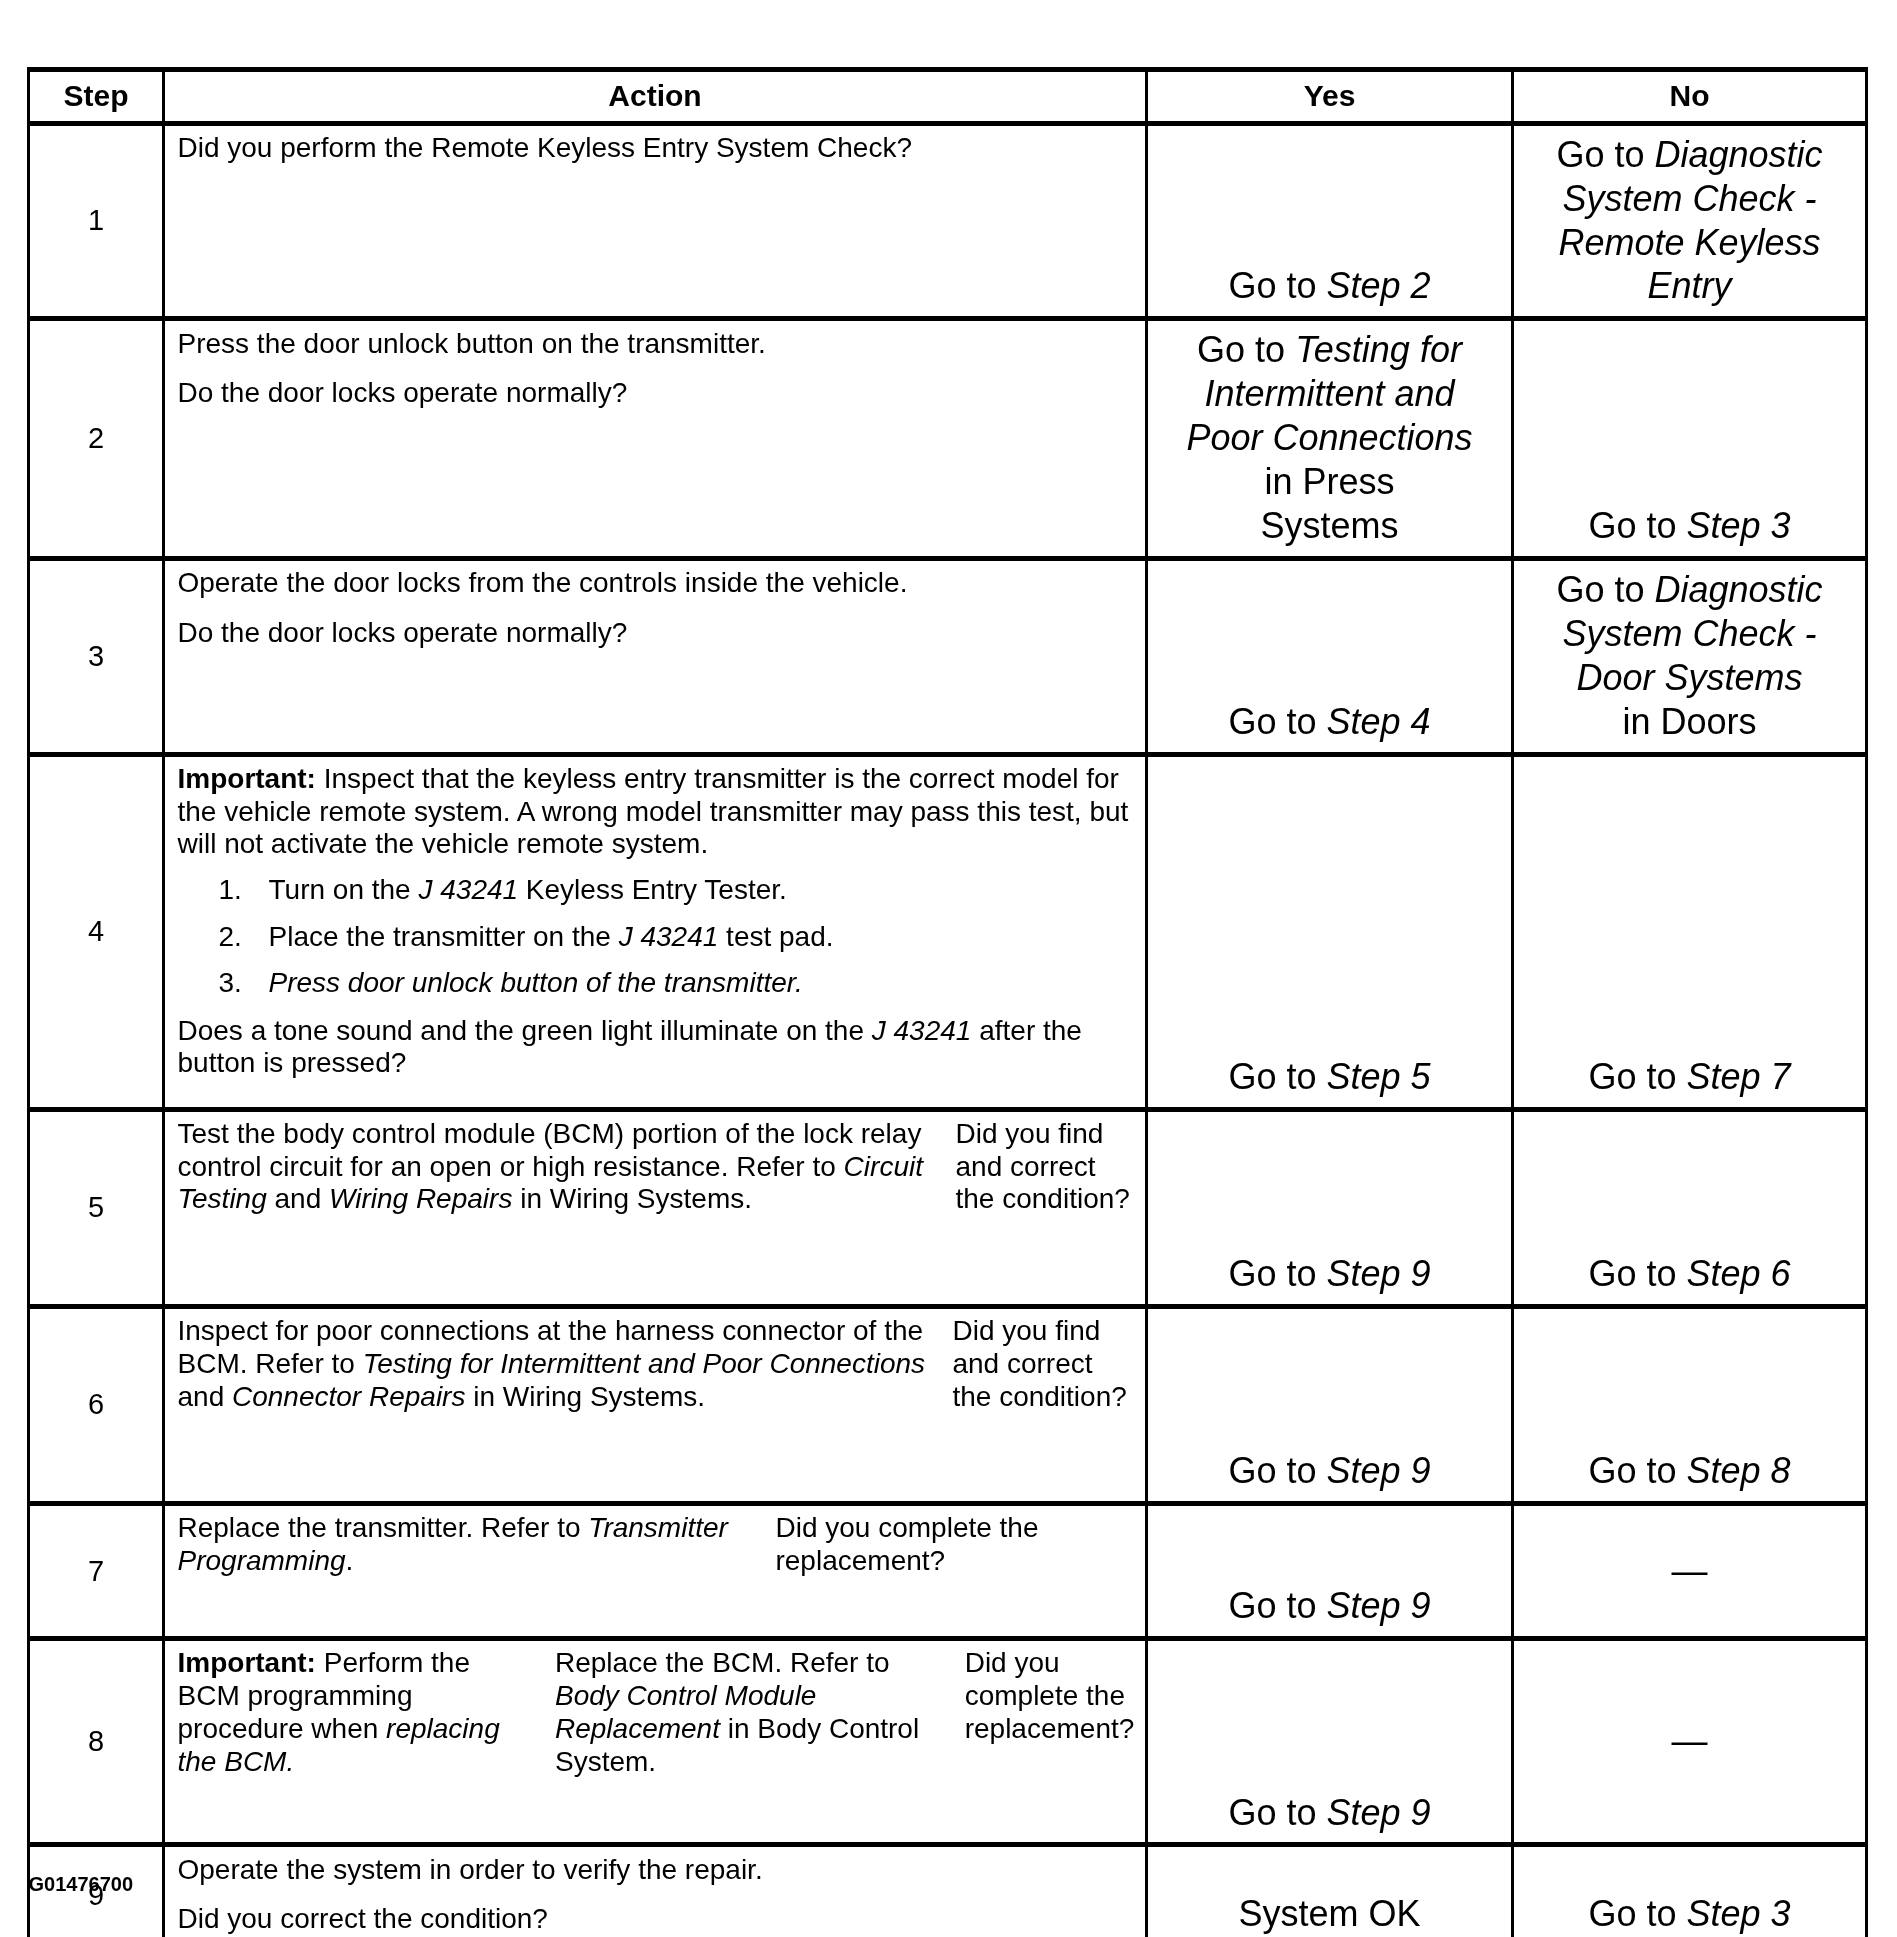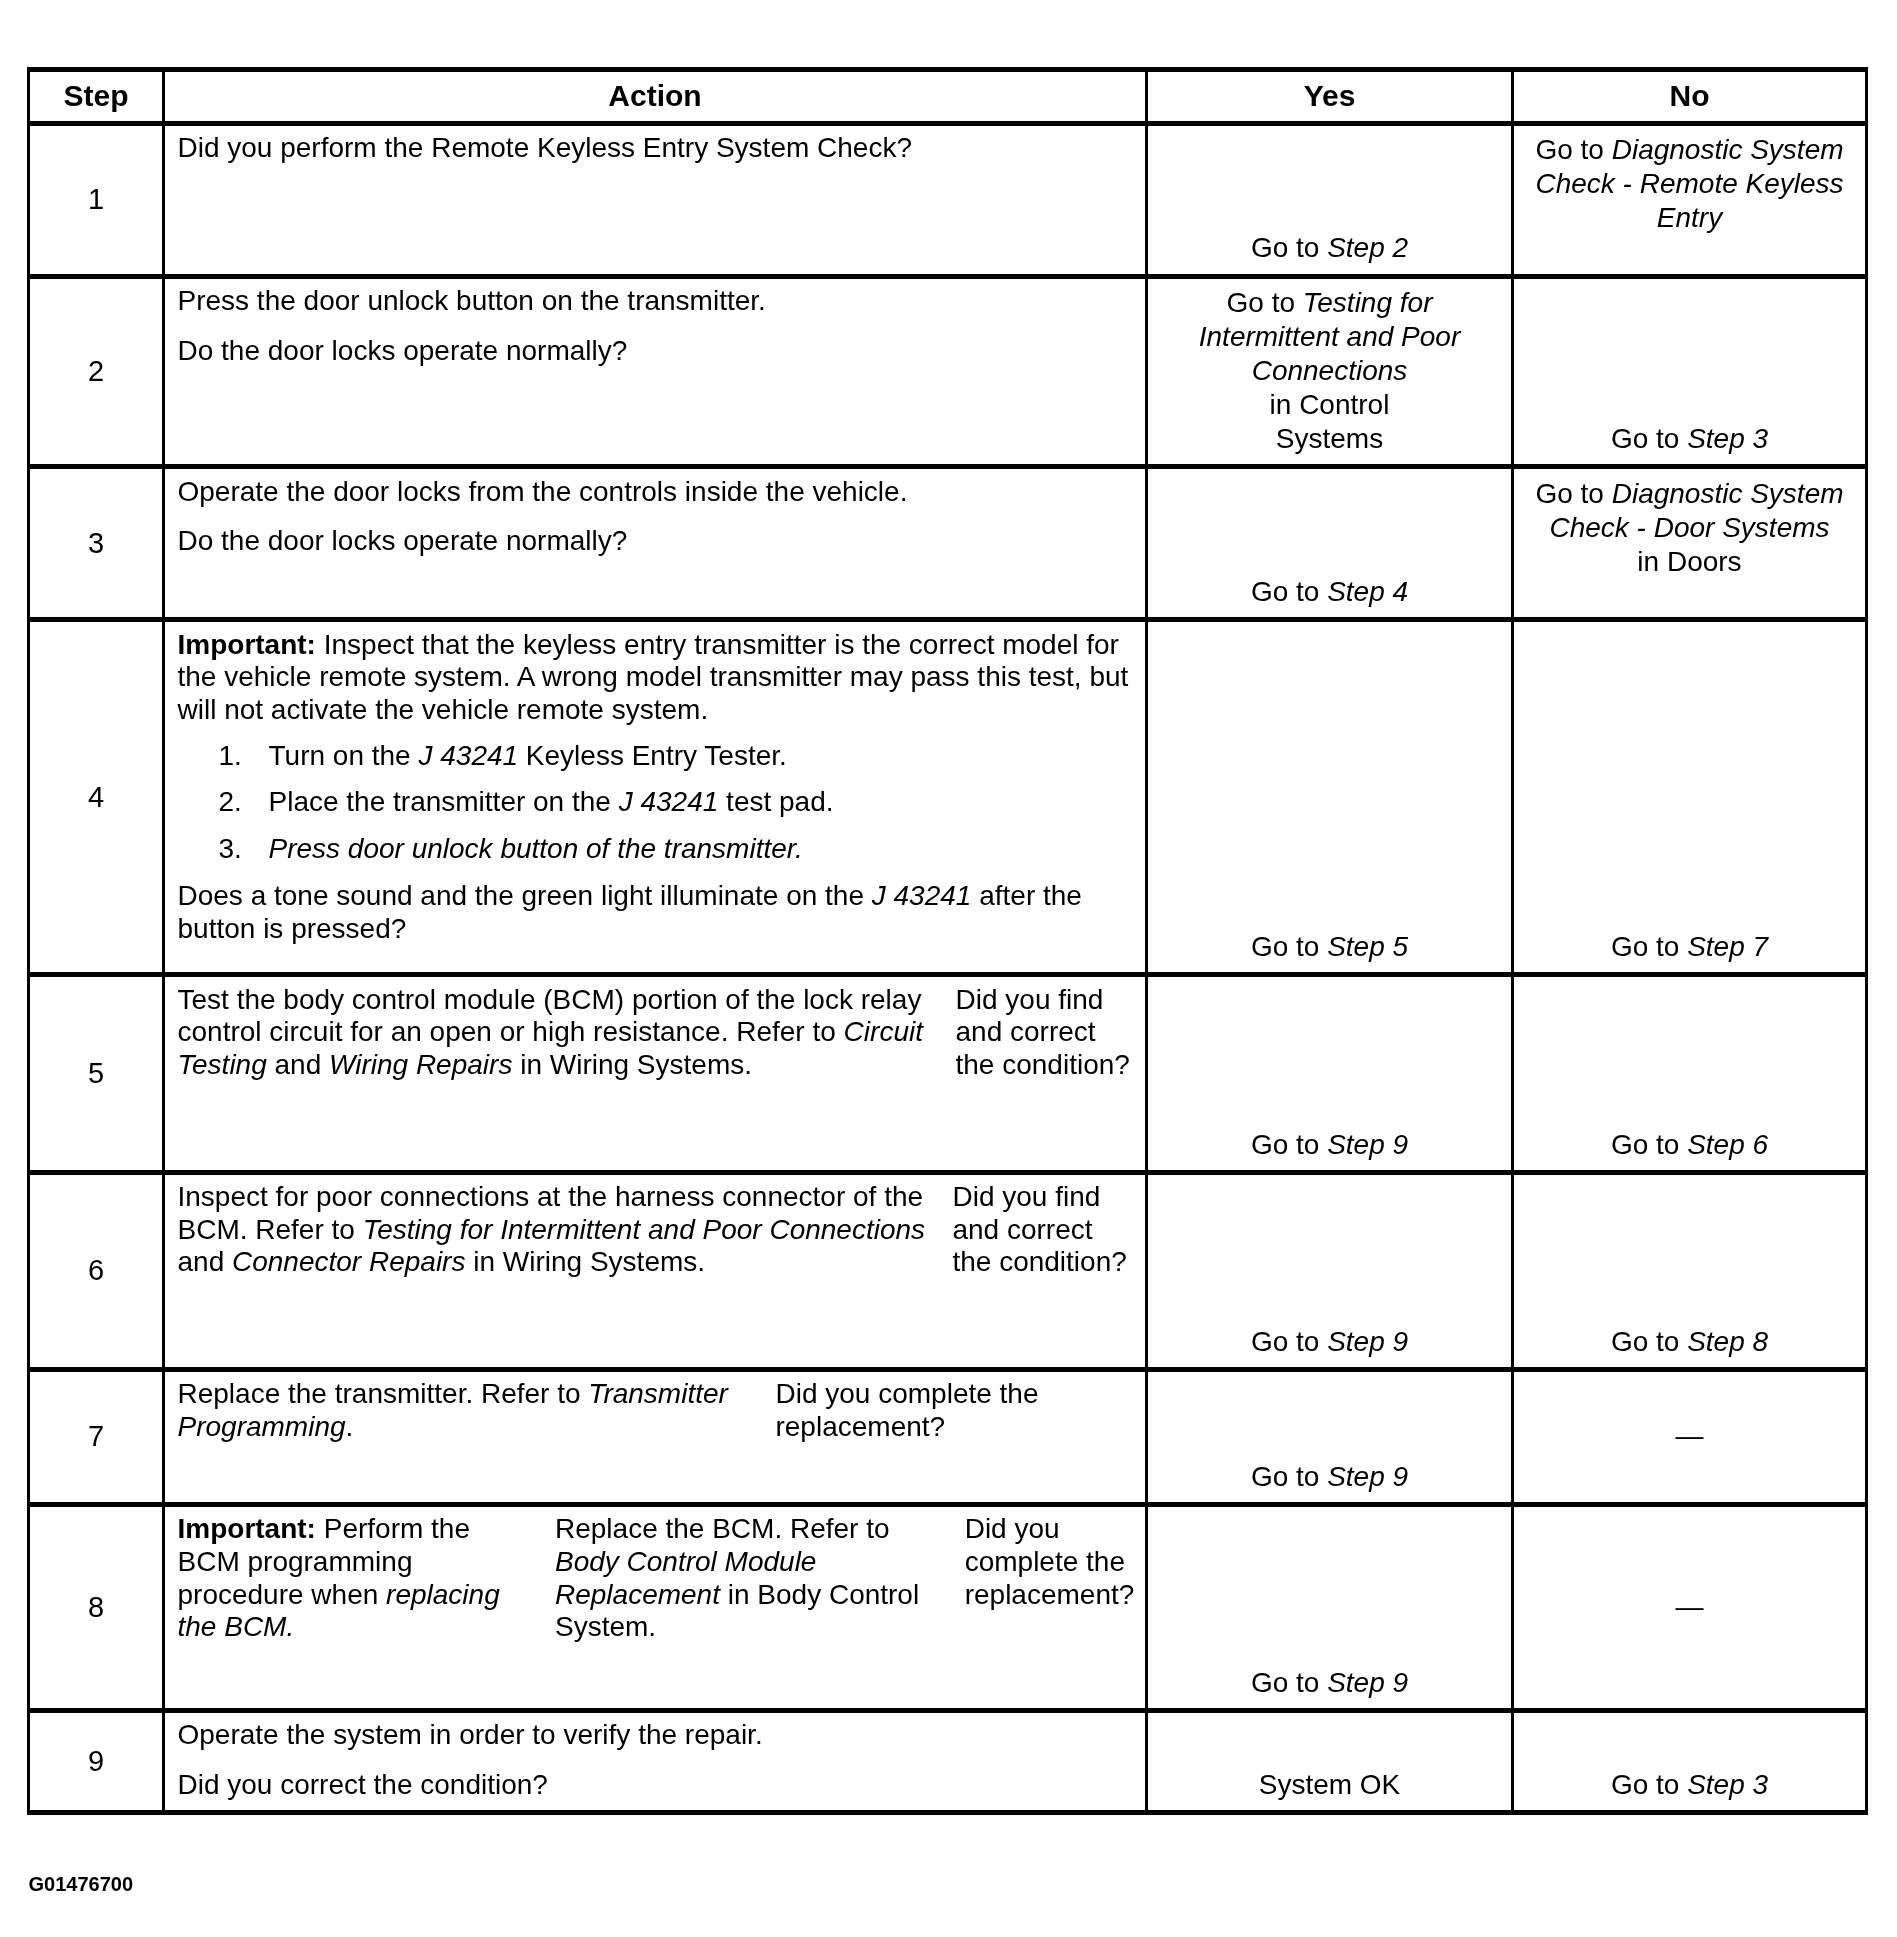--- a/index.html
+++ b/index.html
@@ -72,21 +72,21 @@
     margin-top: 13.4px;
     padding-left: 41px;
   }
   .li-num {
     flex: none;
     width: 50px;
   }
   .li-text { flex: 1; }
   .list-item + .para { margin-top: 15px; }
   td.cell-decision {
-    font-size: 28px;
+    font-size: 36px;
     line-height: 1.22;
     text-align: center;
     padding: 7.1px 14.3px 8px 14.3px;
     background: #ffffff;
   }
   td.align-top    { vertical-align: top; }
   td.align-bottom { vertical-align: bottom; }
   td.align-center { vertical-align: middle; }
   .it { font-style: italic; }
   .bd { font-weight: bold; }
@@ -129,21 +129,21 @@
           <td class="cell-decision align-top"><span>Go to </span><span class="it">Diagnostic System Check - Remote Keyless Entry</span></td>
         </tr>
         <tr style="height: 176px;">
           <td class="cell-step">2</td>
           <td class="cell-action">
             <div class="action-inner stack">
               <div class="para"><span>Press the door unlock button on the transmitter.</span></div>
               <div class="para"><span>Do the door locks operate normally?</span></div>
             </div>
           </td>
-          <td class="cell-decision align-top"><span>Go to </span><span class="it">Testing for Intermittent and Poor Connections</span><br><span>in Control</span><br><span>Systems</span></td>
+          <td class="cell-decision align-top"><span>Go to </span><span class="it">Testing for Intermittent and Poor Connections</span><br><span>in Press</span><br><span>Systems</span></td>
           <td class="cell-decision align-bottom"><span>Go to </span><span class="it">Step 3</span></td>
         </tr>
         <tr style="height: 153px;">
           <td class="cell-step">3</td>
           <td class="cell-action">
             <div class="action-inner stack">
               <div class="para"><span>Operate the door locks from the controls inside the vehicle.</span></div>
               <div class="para"><span>Do the door locks operate normally?</span></div>
             </div>
           </td>

